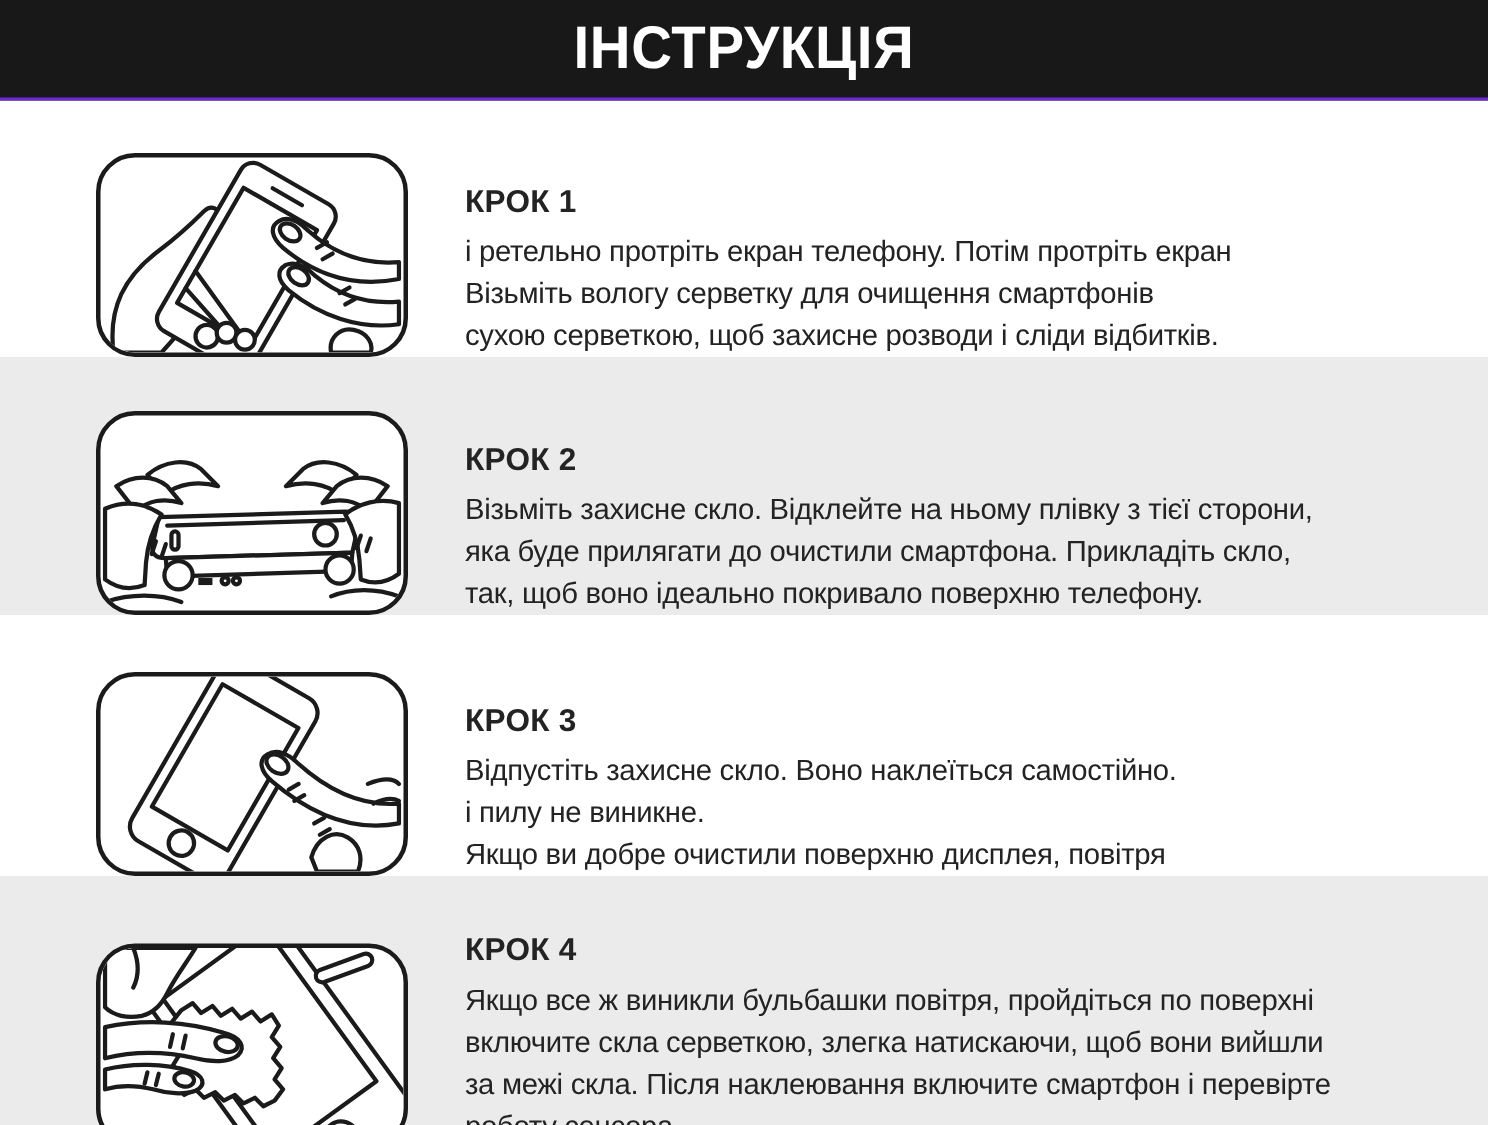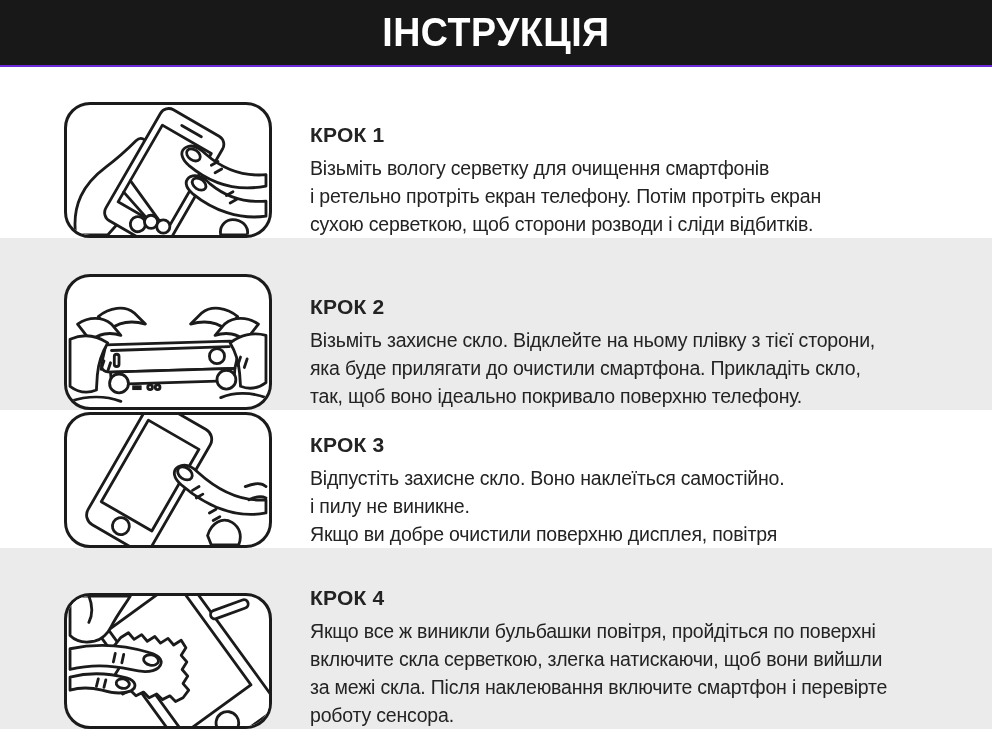--- a/index.html
+++ b/index.html
@@ -16,21 +16,21 @@
   }
   .header-title {
     color: #ffffff; font-size: 40px; font-weight: 700;
     letter-spacing: 0.5px; transform: scaleX(0.94);
     white-space: nowrap;
   }
   .row { display: flex; align-items: flex-end; }
   .row.alt { background: #ebebeb; }
   .row-1 { height: 171px; padding-top: 23px; }
   .row-2 { height: 172px; padding-top: 8px; }
-  .row-3 { height: 138px; padding-top: 24px; }
+  .row-3 { height: 174px; padding-top: 24px; }
   .row-4 { height: 181px; padding-top: 19px; }
   .fig {
     margin-left: 64px; flex: 0 0 auto;
     width: 208px; height: 136px;
     border: 3.5px solid #1b1b1b; border-radius: 26px;
     background: #ffffff; overflow: hidden; position: relative;
   }
   .fig svg { position: absolute; left: 0; top: 0; width: 100%; height: 100%; }
   .txt { margin-left: 38px; padding-top: 12px; color: #232323; }
   .step-heading { font-size: 21px; font-weight: 700; letter-spacing: 0.2px; margin-bottom: 7px; white-space: nowrap; }
@@ -65,23 +65,23 @@
           <ellipse cx="131" cy="53" rx="8" ry="5.5" transform="rotate(35 131 53)"></ellipse>
           <ellipse cx="137" cy="84" rx="8" ry="5.5" transform="rotate(35 137 84)"></ellipse>
           <path fill="#fff" d="M160,138 C158,128 166,120 176,122 C186,124 190,132 188,138 Z"></path>
           <path d="M150,64 l7,-4 M154,72 l7,-4"></path>
           <path d="M166,96 l7,-4 M170,104 l7,-4"></path>
         </g>
       </svg>
     </div>
     <div class="txt">
       <div class="step-heading">КРОК 1</div>
+      <div class="step-line">і ретельно протріть екран телефону. Потім протріть екран</div>
       <div class="step-line">Візьміть вологу серветку для очищення смартфонів</div>
-      <div class="step-line">і ретельно протріть екран телефону. Потім протріть екран</div>
-      <div class="step-line">сухою серветкою, щоб сторони розводи і сліди відбитків.</div>
+      <div class="step-line">сухою серветкою, щоб захисне розводи і сліди відбитків.</div>
     </div>
   </div>
 
   <div class="row row-2 alt">
     <div class="fig">
       <svg viewBox="0 0 208 138">
         <g class="art">
           <path fill="#fff" d="M30,42 C42,32 58,30 68,38 L80,50 C66,46 52,48 42,56 Z"></path>
           <path fill="#fff" d="M8,50 C20,42 34,42 44,50 L54,62 C42,58 30,60 22,68 Z"></path>
           <path fill="#fff" d="M178,42 C166,32 150,30 140,38 L128,50 C142,46 156,48 166,56 Z"></path>

